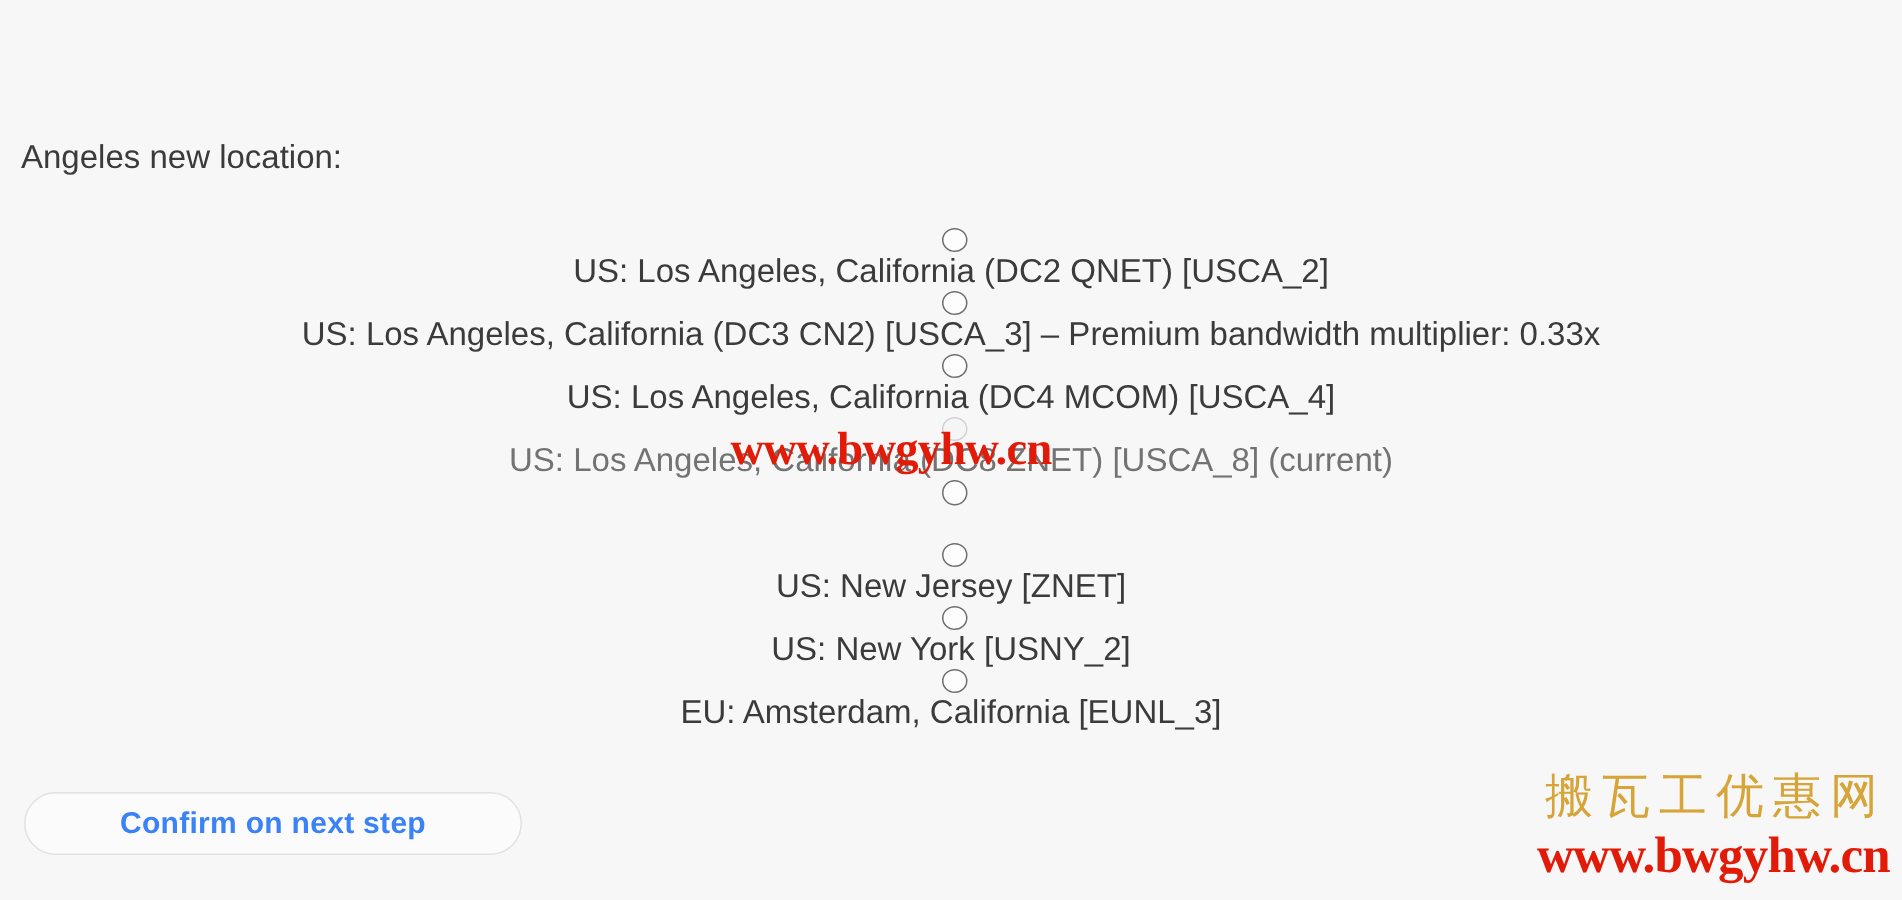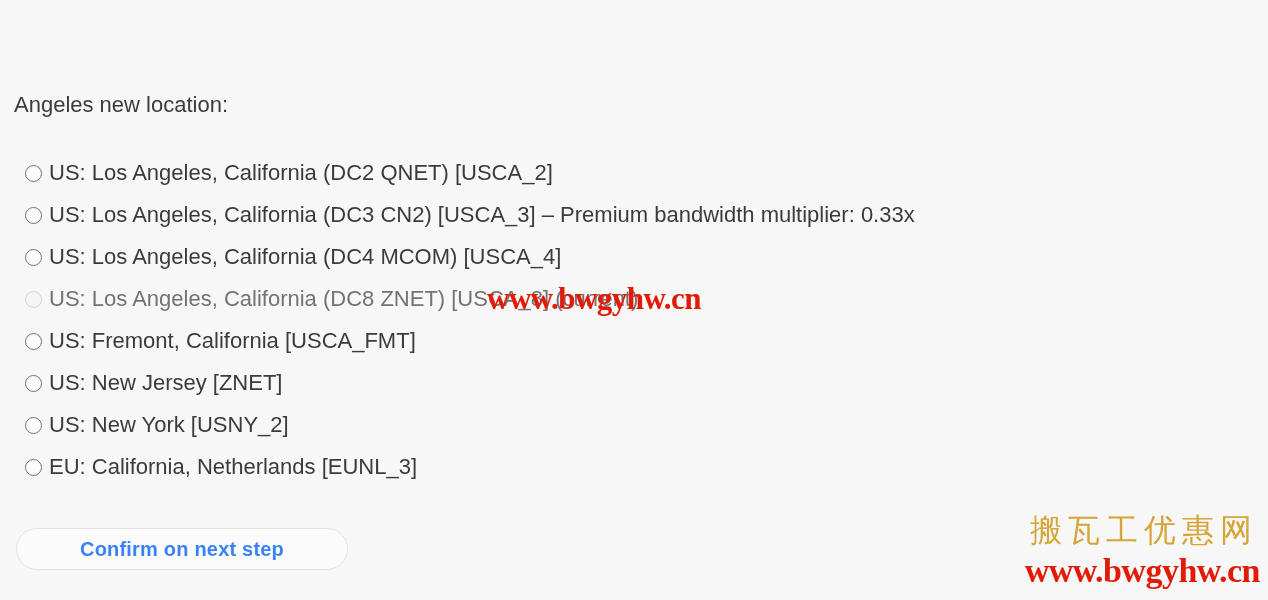--- a/index.html
+++ b/index.html
@@ -50,20 +50,21 @@
     left: 14px;
     top: 152px;
     width: 1240px;
   }
 
   .loc-row {
     display: flex;
     align-items: center;
     height: 42px;
     white-space: nowrap;
+    flex-direction: column;
   }
 
   .radio {
     width: 17px;
     height: 17px;
     min-width: 17px;
     border-radius: 50%;
     border: 1.6px solid #6f6f6f;
     background: #fdfdfd;
     box-sizing: border-box;
@@ -180,36 +181,35 @@
       <span class="loc-text">US: Los Angeles, California (DC4 MCOM) [USCA_4]</span>
     </div>
 
     <div class="loc-row disabled">
       <span class="radio"></span>
       <span class="loc-text">US: Los Angeles, California (DC8 ZNET) [USCA_8] (current)</span>
     </div>
 
     <div class="loc-row">
       <span class="radio"></span>
-      <span class="loc-text">US: Fremont, California [USCA_FMT]</span>
     </div>
 
     <div class="loc-row">
       <span class="radio"></span>
       <span class="loc-text">US: New Jersey [ZNET]</span>
     </div>
 
     <div class="loc-row">
       <span class="radio"></span>
       <span class="loc-text">US: New York [USNY_2]</span>
     </div>
 
     <div class="loc-row">
       <span class="radio"></span>
-      <span class="loc-text">EU: California, Netherlands [EUNL_3]</span>
+      <span class="loc-text">EU: Amsterdam, California [EUNL_3]</span>
     </div>
 
   </div>
 
   <button class="confirm-button">Confirm on next step</button>
 
   <div class="wm-inline">www.bwgyhw.cn</div>
 
   <div class="wm-corner">
     <div class="wm-cn">搬瓦工优惠网</div>

